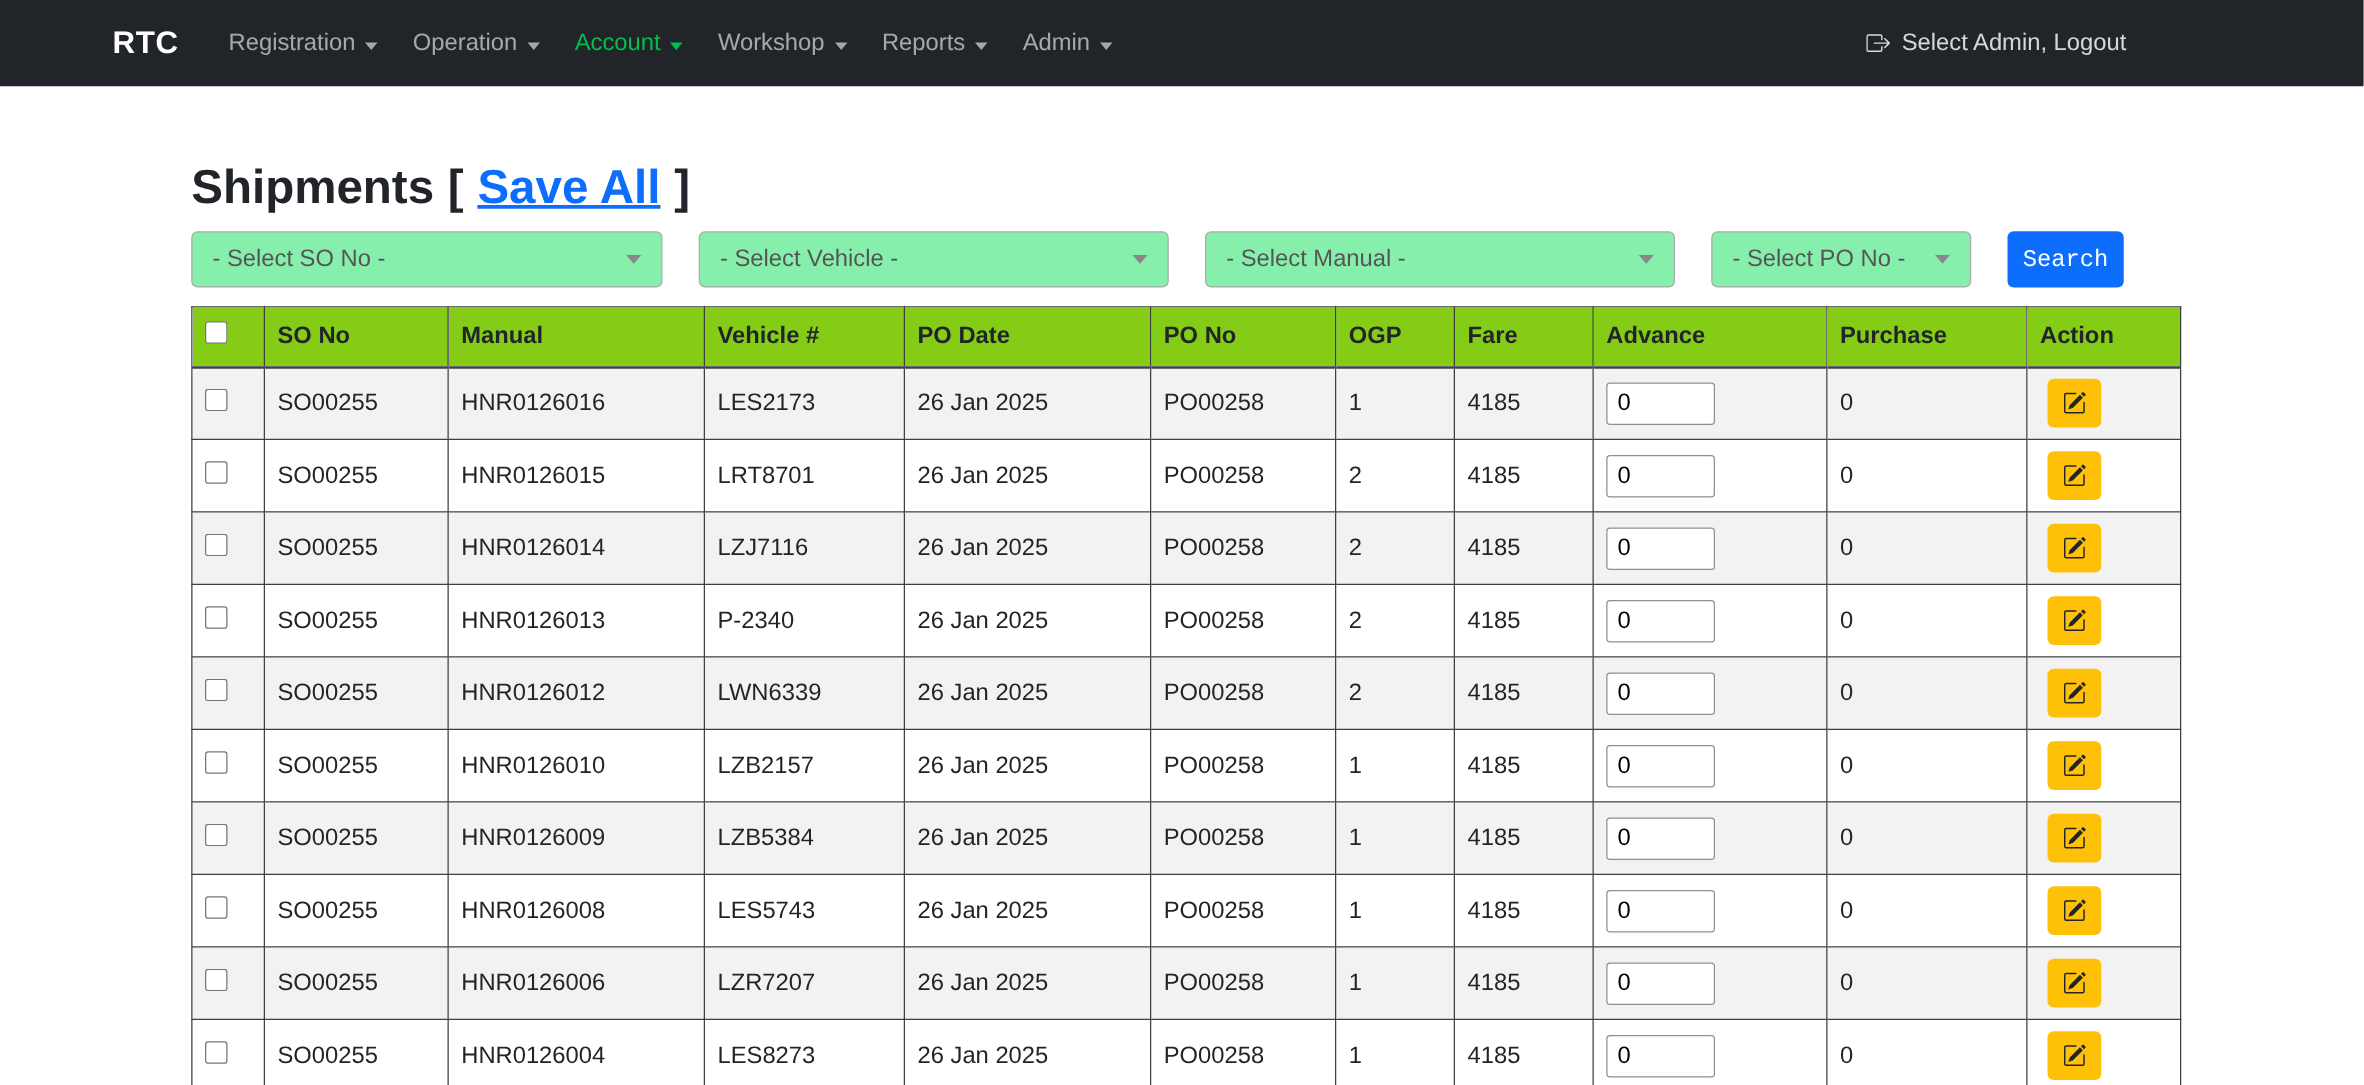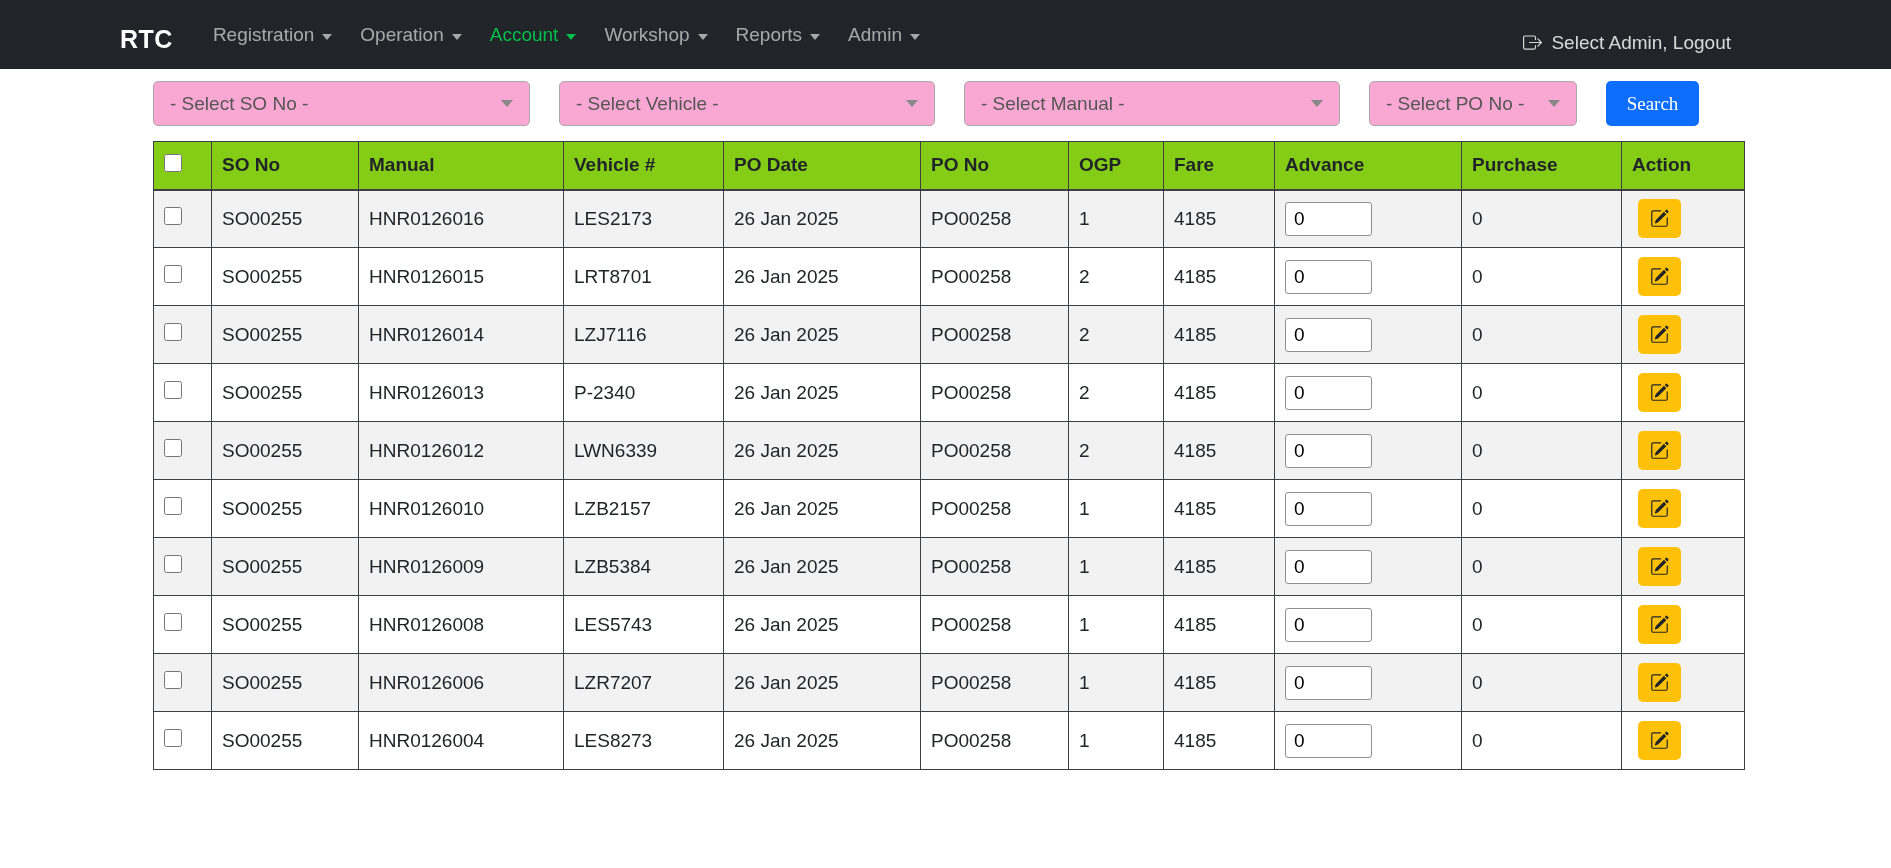--- a/index.html
+++ b/index.html
@@ -10,46 +10,46 @@
   --btn-warning:#ffc107;
   --stripe:#f2f2f2;
   --table-border:#3c4043;
 }
 *{box-sizing:border-box;margin:0;padding:0}
 html,body{width:1891px;height:868px;overflow:hidden;background:#fff;
   font-family:"Liberation Sans",sans-serif;color:#212529}
 
 
 .navbar{height:69px;background:var(--navbar-bg);display:flex;align-items:center}
-.navbar-inner{margin-left:120px;width:1611px;display:flex;align-items:flex-end}
+.navbar-inner{margin-left:90px;width:1611px;display:flex;align-items:center}
 .brand{color:#ffffff;font-size:25px;font-weight:700;margin-right:26px;cursor:pointer;letter-spacing:.5px}
 .nav-items{display:flex;align-items:center;flex:1}
 .nav-item{color:rgba(255,255,255,.6);font-size:19px;padding:8px 14px;display:flex;
   align-items:center;gap:8px;cursor:pointer;white-space:nowrap}
 .nav-item.active{color:var(--nav-active)}
 .caret{width:0;height:0;border-left:5.5px solid transparent;border-right:5.5px solid transparent;
   border-top:6px solid currentColor;margin-top:4px}
 .nav-right{display:flex;align-items:center;gap:9px;color:rgba(255,255,255,.82);font-size:19px;cursor:pointer}
 .nav-right svg{display:block}
 
 
 .container{margin-left:153px;width:1592px}
 .page-heading{margin-top:58px;font-size:38px;line-height:46px;font-weight:600;display:flex;gap:11px;align-items:baseline}
 .save-all-link{color:var(--link-blue);text-decoration:underline;cursor:pointer;font-weight:600}
 
 
 .filter-row{margin-top:12px;display:flex;gap:29px;align-items:center}
-.select-box{height:45px;border:1px solid #aaaaaa;border-radius:5px;background:#f9a8d4;
+.select-box{height:45px;border:1px solid #aaaaaa;border-radius:5px;background:#86efac;
   display:flex;align-items:center;justify-content:space-between;padding:0 16px;
   font-size:19px;color:#555;cursor:pointer}
 .select-so{width:377px}.select-manual{width:376px}.select-vehicle{width:376px}.select-po{width:208px}
 .select-arrow{width:0;height:0;border-left:6px solid transparent;border-right:6px solid transparent;
   border-top:7px solid #888;margin-left:10px}
 .search-btn{width:93px;height:45px;background:var(--btn-primary);color:#fff;border:none;
-  border-radius:5px;font-size:19px;cursor:pointer;font-family:Liberation Serif, serif}
+  border-radius:5px;font-size:19px;cursor:pointer;font-family:Liberation Mono, monospace}
 
 
 .table-wrap{margin-top:15px}
 table{border-collapse:collapse;table-layout:fixed;width:1591px;font-size:19px}
 th,td{border:1px solid var(--table-border);vertical-align:middle;padding:0 10px;
   overflow:hidden;white-space:nowrap;text-align:left}
 thead th{height:48px;font-weight:700;background:#84cc16;border-bottom-width:2px}
 tbody td{height:58px}
 tbody tr:nth-child(odd){background:var(--stripe)}
 tbody tr:nth-child(even){background:#ffffff}
@@ -99,20 +99,26 @@
           <path fill-rule="evenodd" d="M15.854 8.354a.5.5 0 0 0 0-.708l-3-3a.5.5 0 0 0-.708.708L14.293 7.5H5.5a.5.5 0 0 0 0 1h8.793l-2.147 2.146a.5.5 0 0 0 .708.708z"></path>
         </svg>
       </span>
       <span>Select Admin, Logout</span>
     </div>
   </div>
 </nav>
 
 <div class="container">
 
+  <h2 class="page-heading">
+    <span>Shipments</span>
+    <span>[</span>
+    <a class="save-all-link">Save All</a>
+    <span>]</span>
+  </h2>
 
   <div class="filter-row">
     <div class="select-box select-so">
       <span>- Select SO No -</span>
       <span class="select-arrow"></span>
     </div>
     <div class="select-box select-vehicle">
       <span>- Select Vehicle -</span>
       <span class="select-arrow"></span>
     </div>

